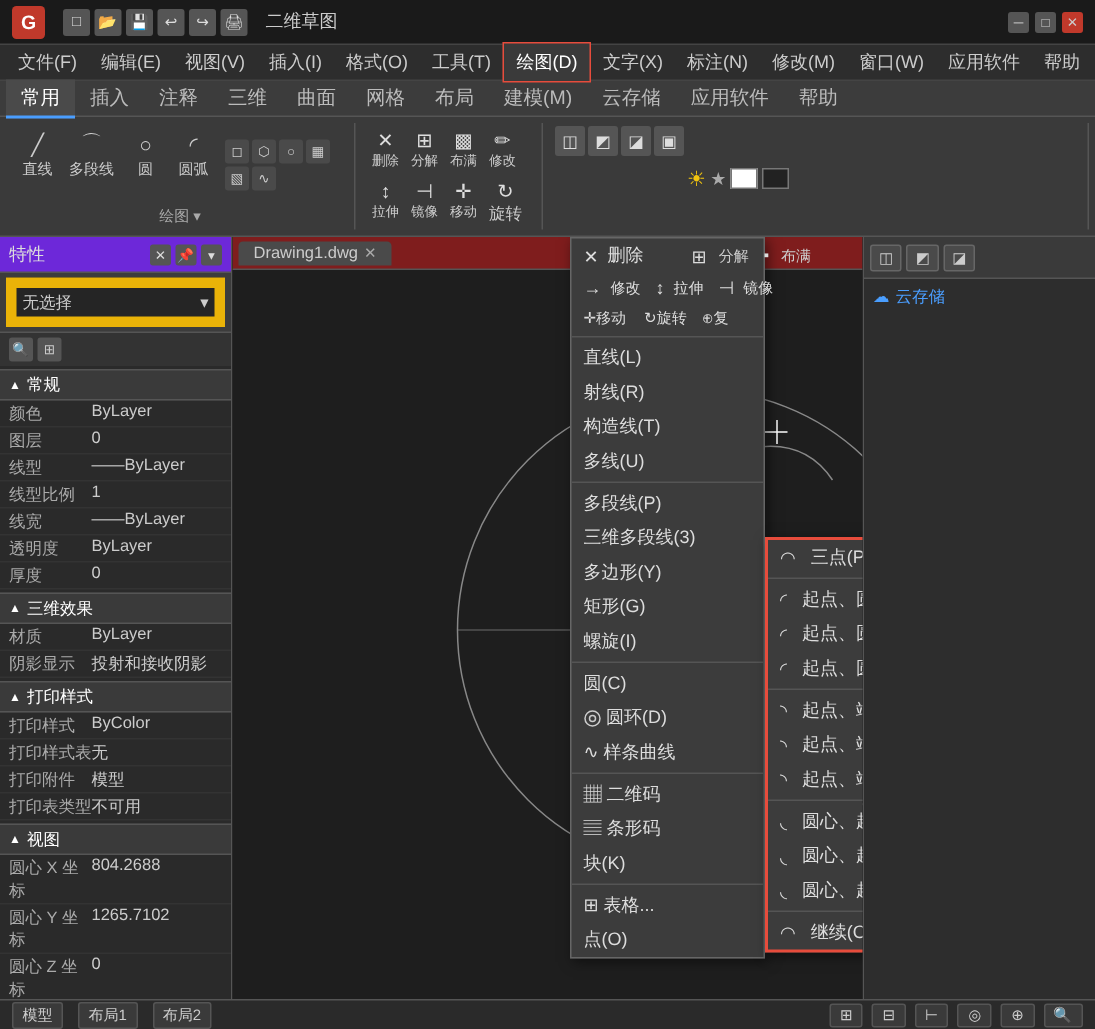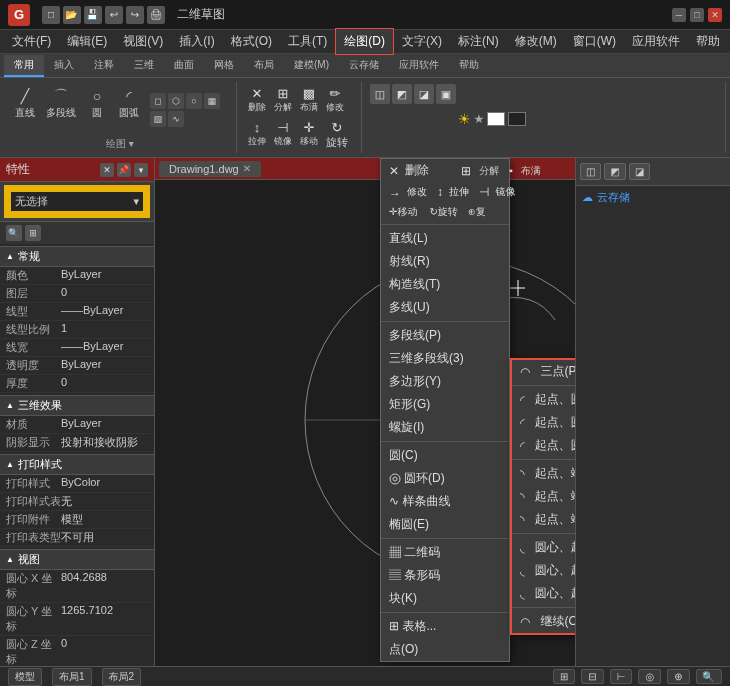--- a/index.html
+++ b/index.html
@@ -75,21 +75,21 @@
       height: 24px;
       background: #3c3c3c;
       display: flex;
       align-items: center;
       padding: 0 4px;
       border-bottom: 1px solid #555;
     }
     .ribbon-tab {
       padding: 3px 10px;
       color: #bbb;
-      font-size: 10px;
+      font-size: 13px;
       cursor: pointer;
       border-bottom: 2px solid transparent;
     }
     .ribbon-tab.active {
       color: #fff;
       border-bottom: 2px solid #4a9eff;
       background: #4a4a4a;
     }
 
     
@@ -150,21 +150,21 @@
 
     
     #left-panel {
       width: 155px;
       background: #2a2a2a;
       border-right: 1px solid #555;
       overflow: hidden;
       flex-shrink: 0;
     }
     .panel-header {
-      background: #7f1d1d;
+      background: #6d28d9;
       padding: 3px 6px;
       font-size: 12px;
       color: #ddd;
       display: flex;
       align-items: center;
       justify-content: space-between;
       border-bottom: 1px solid #555;
     }
     .panel-icons {
       display: flex; gap: 3px;
@@ -718,23 +718,20 @@
         <span>
           <svg width="12" height="12" style="vertical-align:middle;margin-right:3px;">
               <circle cx="6" cy="6" r="5" fill="none" stroke="#ccc" stroke-width="1"></circle>
               <circle cx="6" cy="6" r="2" fill="none" stroke="#ccc" stroke-width="1"></circle>
             </svg>圆环(D)
         </span>
       </div>
       <div class="context-menu-item">
         <span>∿ 样条曲线</span>
       </div>
-      <div class="context-menu-item">
-        <span>椭圆(E)</span>
-      </div>
       <div class="menu-separator"></div>
       <div class="context-menu-item">
         <span>▦ 二维码</span>
       </div>
       <div class="context-menu-item">
         <span>▤ 条形码</span>
       </div>
       <div class="context-menu-item">
         <span>块(K)</span>
       </div>

